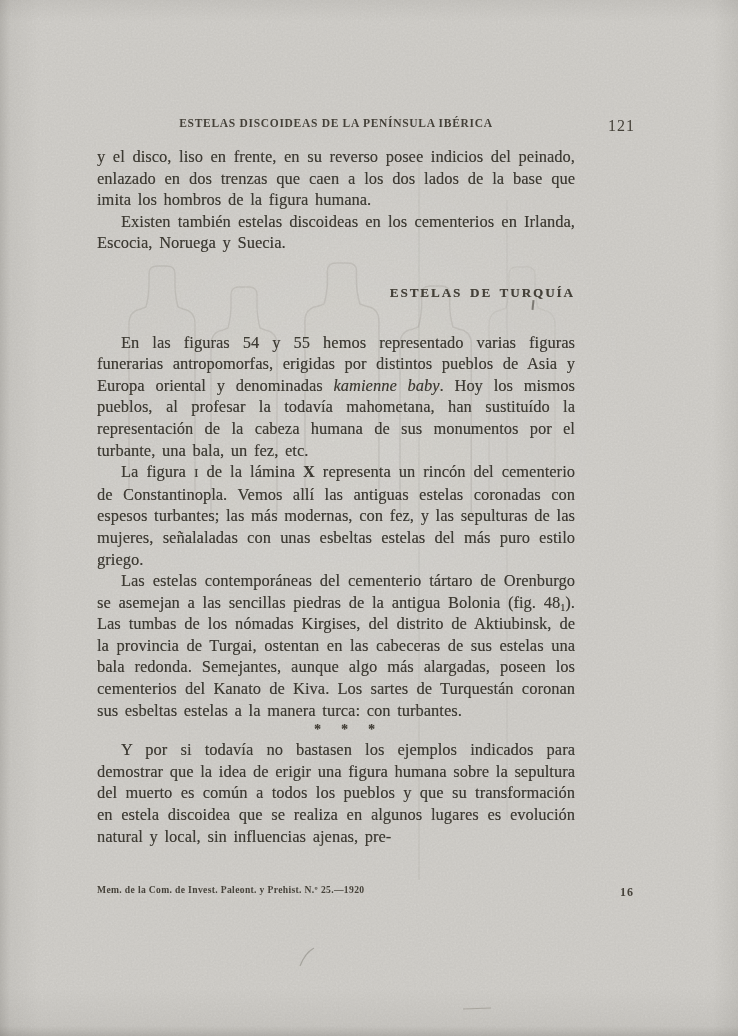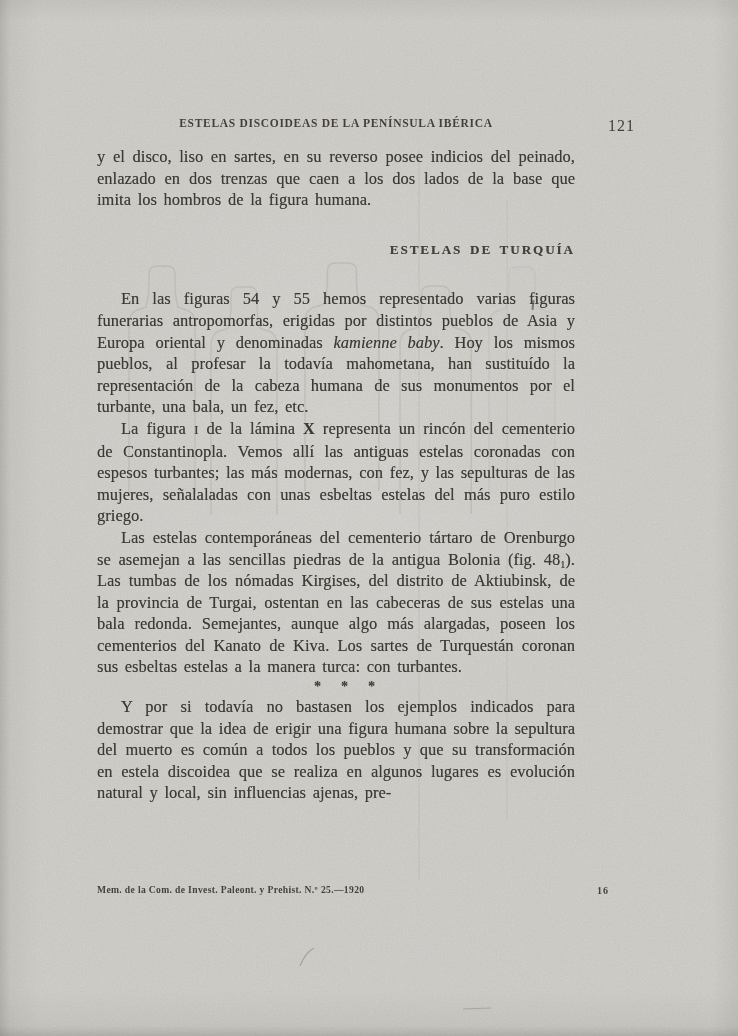--- a/index.html
+++ b/index.html
@@ -129,23 +129,23 @@
     top: 884px;
     width: 520px;
     z-index: 2;
     font-size: 9.6px;
     font-weight: bold;
     letter-spacing: 0.35px;
     color: #3c3830;
   }
   .footer-signature {
     position: absolute;
-    left: 500px;
+    left: 523px;
     top: 1px;
-    font-size: 10px;
+    font-size: 12px;
     letter-spacing: 1px;
     text-align: right;
   }
 </style>
 </head>
 <body>
 
 <div class="page">
 
   <svg class="ghost-layer" viewBox="0 0 738 1036" xmlns="http://www.w3.org/2000/svg">
@@ -169,21 +169,22 @@
   <span class="streak s1"></span>
   <span class="streak s2"></span>
   <span class="artifact-tick"></span>
 
   <header class="running-header">
     <span class="rh-title">ESTELAS DISCOIDEAS DE LA PENÍNSULA IBÉRICA</span>
     <span class="rh-page">121</span>
   </header>
 
   <main class="text-block">
-    <p class="noindent">y el disco, liso en sartes, en su reverso posee indicios del peinado, enlazado en dos trenzas que caen a los dos lados de la base que imita los hombros de la figura humana.</p>
+    <p class="noindent">y el disco, liso en frente, en su reverso posee indicios del peinado, enlazado en dos trenzas que caen a los dos lados de la base que imita los hombros de la figura humana.</p>
+    <p>Existen también estelas discoideas en los cementerios en Irlanda, Escocia, Noruega y Suecia.</p>
 
     <h2 class="section-heading">ESTELAS DE TURQUÍA</h2>
 
     <p><span>En las figuras 54 y 55 hemos representado varias figuras funerarias antropomorfas, erigidas por distintos pueblos de Asia y Europa oriental y denominadas </span><i>kamienne baby</i><span>. Hoy los mismos pueblos, al profesar la todavía mahometana, han sustituído la representación de la cabeza humana de sus monumentos por el turbante, una bala, un fez, etc.</span></p>
 
     <p><span>La figura </span><span class="numeral-smallcap">I</span><span> de la lámina </span><span class="lamina">X</span><span> representa un rincón del cementerio de Constantinopla. Vemos allí las antiguas estelas coronadas con espesos turbantes; las más modernas, con fez, y las sepulturas de las mujeres, señalaladas con unas esbeltas estelas del más puro estilo griego.</span></p>
 
     <p><span>Las estelas contemporáneas del cementerio tártaro de Orenburgo se asemejan a las sencillas piedras de la antigua Bolonia (fig. 48</span><sub class="figref">1</sub><span>). Las tumbas de los nómadas Kirgises, del distrito de Aktiubinsk, de la provincia de Turgai, ostentan en las cabeceras de sus estelas una bala redonda. Semejantes, aunque algo más alargadas, poseen los cementerios del Kanato de Kiva. Los sartes de Turquestán coronan sus esbeltas estelas a la manera turca: con turbantes.</span></p>
 
     <p class="separator">* * *</p>

